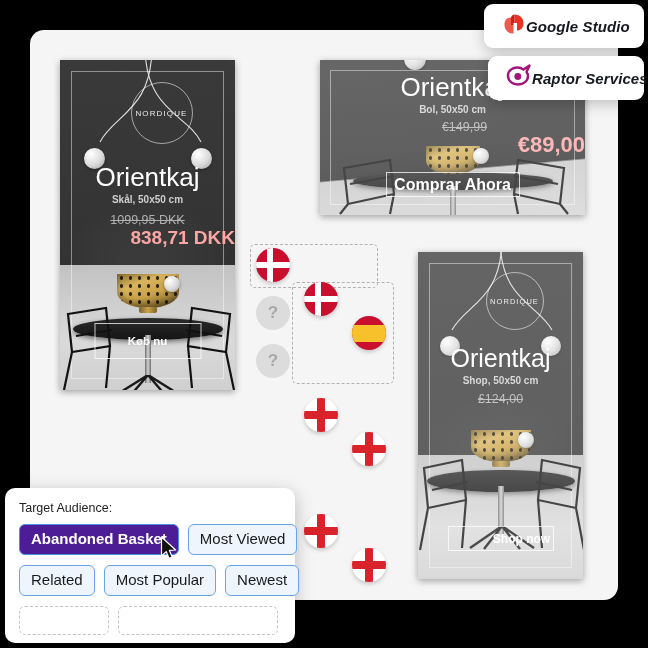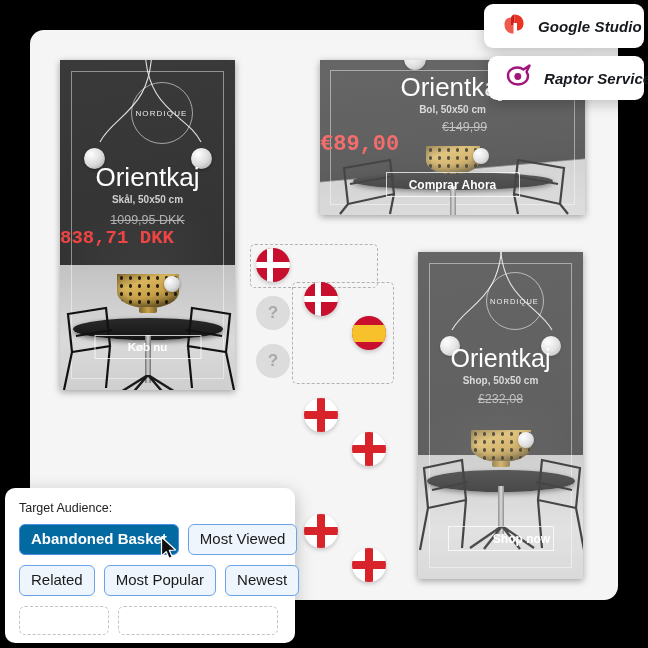--- a/index.html
+++ b/index.html
@@ -70,22 +70,22 @@
   }
   .c-sub {
     position: absolute; left: 0; right: 0; text-align: center;
     color: #cfcfcf; font-weight: 700;
   }
   .c-old {
     position: absolute; left: 0; right: 0; text-align: center;
     color: #b0b0b0; font-weight: 400; text-decoration: line-through;
   }
   .c-new {
-    position: absolute; left: 0; right: 0; text-align: left;
-    color: #ef4444; font-weight: 700; font-family: Liberation Mono, monospace;
+    position: absolute; left: 0; right: 0; text-align: right;
+    color: #fca5a5; font-weight: 700;
   }
   .c-cta {
     position: absolute; left: 50%; transform: translateX(-50%);
     display: flex; align-items: center; justify-content: center;
     border: 1px solid rgba(255,255,255,.75);
     color: #fff; font-weight: 700; white-space: nowrap;
   }
   .bowl {
     position: absolute; left: 50%; transform: translateX(-50%);
     border-radius: 0 0 48% 48%;
@@ -114,21 +114,21 @@
     position: absolute; left: 50%; transform: translateX(-50%);
     background: linear-gradient(90deg, #6e6e6e, #d3d3d3, #6e6e6e);
   }
 
   
   .dim { position: absolute; inset: 0; background: rgba(255,255,255,.22); }
 
   
   .chip {
     position: absolute;
-    display: flex; align-items: center; gap: 12px;
+    display: flex; align-items: center; 
     background: #fff;
     border-radius: 9px;
     box-shadow: 0 4px 14px rgba(0,0,0,.22);
     padding: 0 18px;
     height: 44px;
   }
   .chip-label {
     font-size: 15px; font-weight: 700; font-style: italic; color: #15181c;
     white-space: nowrap; letter-spacing: .1px;
   }
@@ -188,21 +188,21 @@
     border: 1px solid #6aa3e8;
     background: #eff5fd;
     color: #1a1a1a;
     border-radius: 6px;
     font-size: 15px;
     padding: 5px 11px;
     white-space: nowrap;
     line-height: 1.25;
   }
   .pill.active {
-    background: #0369a1;
+    background: #4c1d95;
     border-color: #4a90e2;
     color: #fff;
     font-weight: 700;
   }
   .ghost {
     border: 1.6px dashed #c2c2c2;
     border-radius: 6px;
     height: 29px;
   }
   .cursor { position: absolute; left: 160px; top: 536px; width: 17px; height: 24px; }
@@ -250,21 +250,21 @@
     <svg style="position:absolute; left:2px; top:246px;" width="60" height="86">
       <path d="M6 8 L44 2 L48 40 L10 46 Z M10 46 L2 84 M48 40 L44 82 M14 30 L50 24" stroke="#111" stroke-width="2.2" fill="none"></path>
     </svg>
     <svg style="position:absolute; left:116px; top:246px;" width="62" height="86">
       <path d="M54 8 L16 2 L12 40 L50 46 Z M50 46 L58 84 M12 40 L16 82 M46 30 L10 24" stroke="#111" stroke-width="2.2" fill="none"></path>
     </svg>
     <div class="bowl" style="top:214px; width:62px; height:34px;"></div>
     <div class="bowlbase" style="top:247px; width:18px; height:6px;"></div>
     <div class="bulb" style="left:104px; top:216px; width:16px; height:16px;"></div>
 
-    <div class="c-cta" style="bottom:31px; width:107px; height:24px; font-size:11.5px;">Køb nu</div>
+    <div class="c-cta" style="bottom:31px; width:107px; height:36px; font-size:11.5px;">Køb nu</div>
   </div>
 
   <div class="creative" style="left:320px; top:60px; width:265px; height:155px;">
     <div class="photo" style="background:linear-gradient(175deg,#3c3c3c 0%,#343434 56%,#2f2f2f 68%,#c9c9c9 69%,#d4d4d4 100%);"></div>
 
     <div class="bulb" style="left:84px; top:-12px; width:22px; height:22px;"></div>
 
     <div class="inner-frame" style="left:10px; top:10px; right:10px; bottom:10px;"></div>
 
     <div class="c-title" style="top:12px; font-size:26px;">Orientkaj</div>
@@ -276,21 +276,21 @@
     <div class="tablestem" style="top:126px; width:6px; height:30px;"></div>
     <svg style="position:absolute; left:16px; top:96px;" width="70" height="60">
       <path d="M8 12 L54 4 L58 38 L12 48 Z M12 48 L4 58 M58 38 L54 58 M14 28 L58 20" stroke="#111" stroke-width="2.2" fill="none"></path>
     </svg>
     <svg style="position:absolute; left:182px; top:96px;" width="70" height="60">
       <path d="M62 12 L16 4 L12 38 L58 48 Z M58 48 L66 58 M12 38 L16 58 M56 28 L12 20" stroke="#111" stroke-width="2.2" fill="none"></path>
     </svg>
     <div class="bowl" style="top:86px; width:54px; height:28px;"></div>
     <div class="bulb" style="left:153px; top:88px; width:16px; height:16px;"></div>
 
-    <div class="c-cta" style="bottom:18px; width:134px; height:25px; font-size:12px;margin-top:12px;">Comprar Ahora</div>
+    <div class="c-cta" style="bottom:18px; width:134px; height:25px; font-size:16px;margin-top:12px;">Comprar Ahora</div>
     <div class="dim"></div>
   </div>
 
   <div class="creative" style="left:418px; top:252px; width:165px; height:327px;">
     <div class="photo"></div>
     <div class="floorline"></div>
 
     <svg style="position:absolute; left:10px; top:-4px;" width="86" height="100">
       <path d="M74 -10 C 74 52, 38 56, 24 82" stroke="#e0e0e0" stroke-width="1.1" fill="none"></path>
     </svg>
@@ -299,21 +299,21 @@
       <path d="M10 -10 C 10 52, 48 56, 62 82" stroke="#e0e0e0" stroke-width="1.1" fill="none"></path>
     </svg>
     <div class="bulb" style="left:123px; top:84px; width:20px; height:20px;"></div>
 
     <div class="inner-frame" style="left:11px; top:11px; right:11px; bottom:11px;"></div>
 
     <div class="brand" style="top:20px; width:58px; height:58px; font-size:7.5px;">NORDIQUE</div>
 
     <div class="c-title" style="top:92px; font-size:25px;">Orientkaj</div>
     <div class="c-sub" style="top:123px; font-size:10px;">Shop, 50x50 cm</div>
-    <div class="c-old" style="top:140px; font-size:12.5px;">£232,08</div>
+    <div class="c-old" style="top:140px; font-size:12.5px;">£124,00</div>
 
     <div class="tabletop" style="top:218px; width:148px; height:22px;"></div>
     <div class="tablestem" style="top:234px; width:6px; height:48px;"></div>
     <svg style="position:absolute; left:48px; top:274px;" width="72" height="24">
       <path d="M36 0 L4 22 M36 0 L68 22 M36 0 L18 23 M36 0 L54 23" stroke="#1a1a1a" stroke-width="2.4" fill="none"></path>
     </svg>
     <svg style="position:absolute; left:0px; top:206px;" width="60" height="96">
       <path d="M6 10 L44 2 L48 42 L10 50 Z M10 50 L2 92 M48 42 L44 90 M14 32 L50 24" stroke="#111" stroke-width="2.2" fill="none"></path>
     </svg>
     <svg style="position:absolute; left:108px; top:206px;" width="60" height="96">

